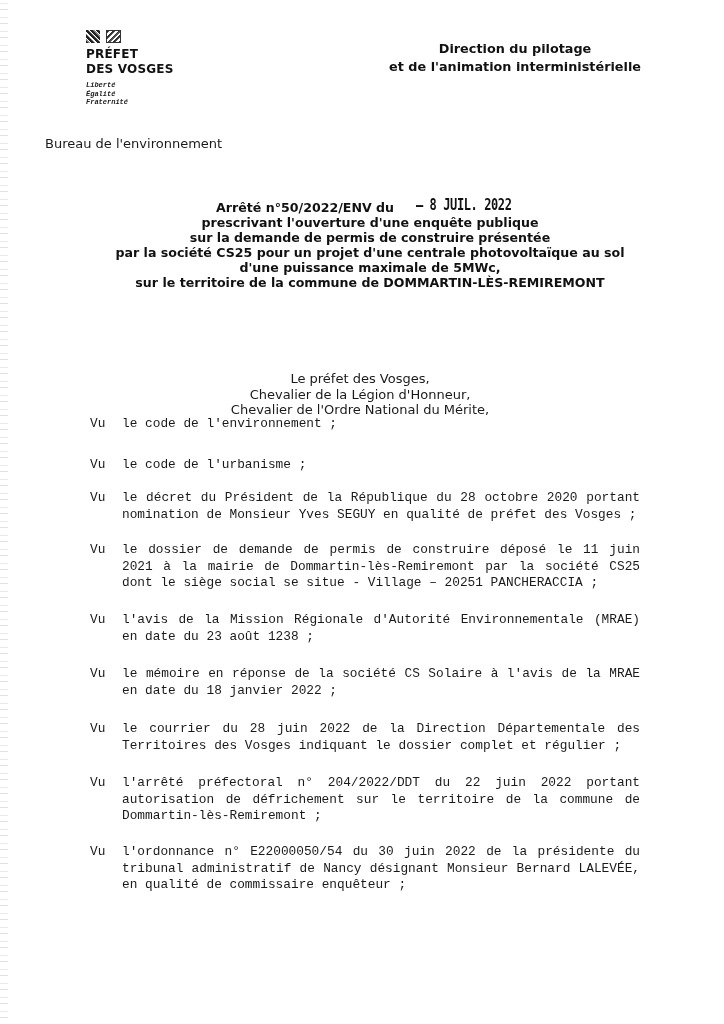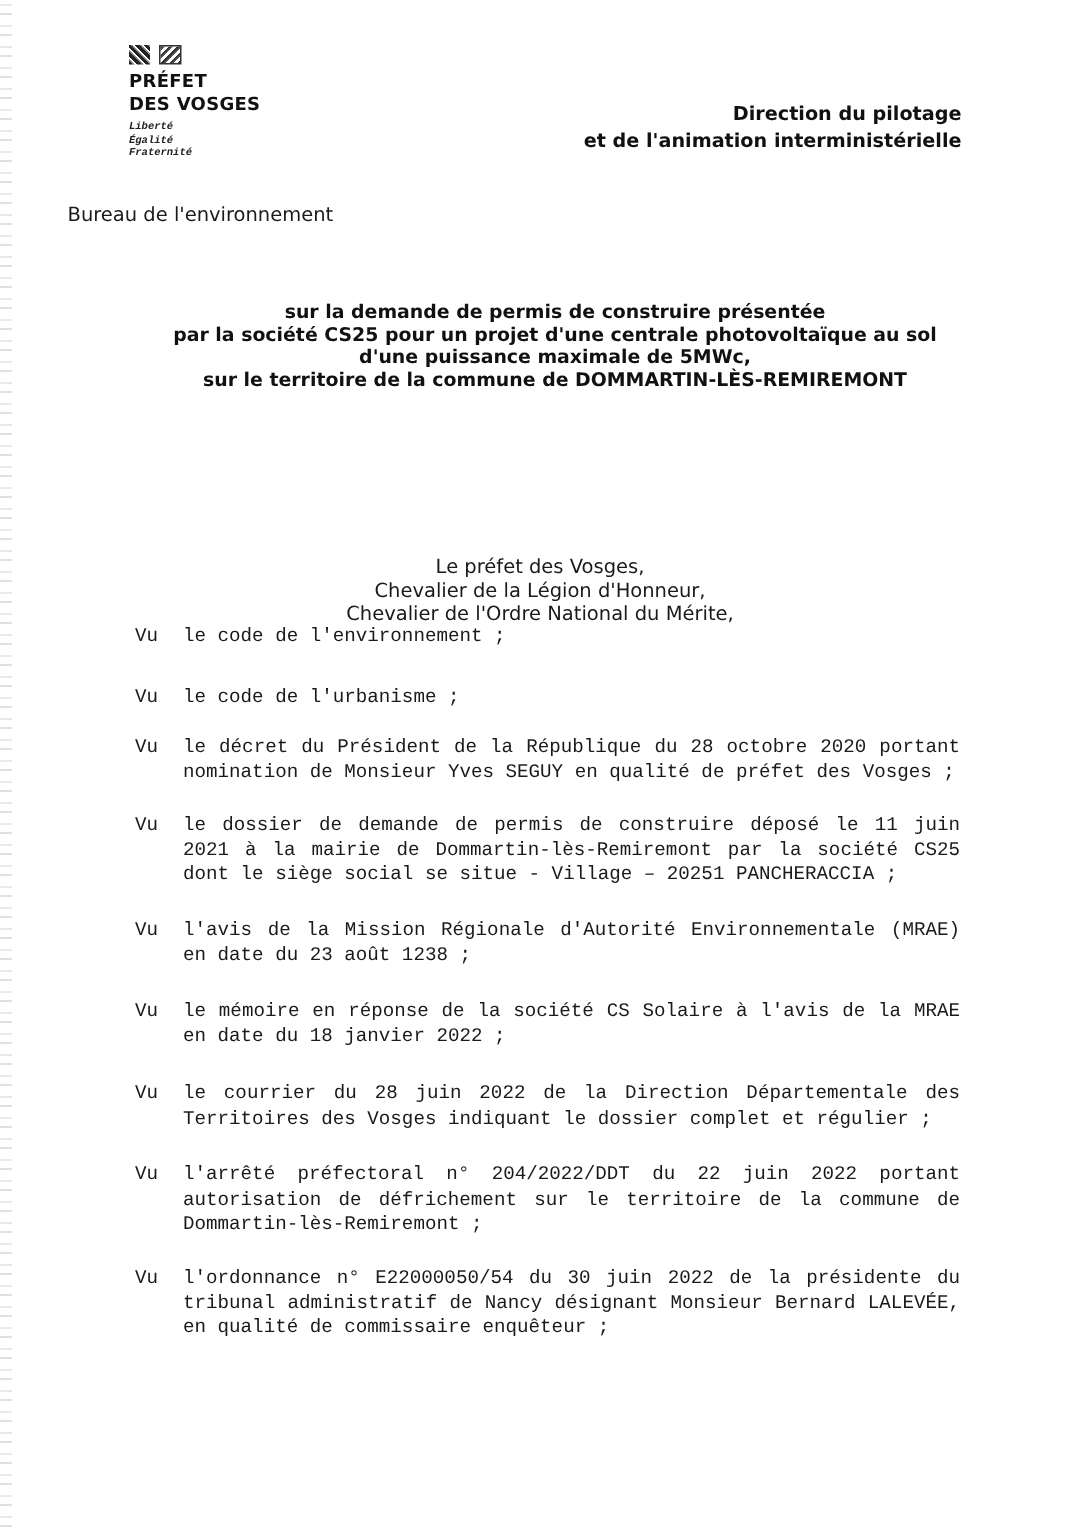--- a/index.html
+++ b/index.html
@@ -8,21 +8,21 @@
   .scan-edge { position:absolute; left:0; top:0; width:8px; height:1024px;
     background: repeating-linear-gradient(to bottom, #ffffff 0 3px, #d8d8d8 3px 4px, #ffffff 4px 9px, #c8c8c8 9px 10px, #ffffff 10px 14px); opacity:.55; }
   .logo { position:absolute; left:86px; top:30px; }
   .logo-marks { display:flex; gap:6px; height:14px; margin-bottom:3px; }
   .mark { width:14px; height:13px; background:
       repeating-linear-gradient(45deg,#222 0 2px,#888 2px 3px,#fff 3px 4px); }
   .mark.right { width:15px; background:
       repeating-linear-gradient(-45deg,#333 0 1px,#fff 1px 3px,#555 3px 4px); border:1px solid #333; box-sizing:border-box; }
   .logo-title { font-weight:bold; font-size:12px; line-height:15px; letter-spacing:0.2px; color:#111; }
   .motto { font-family:Liberation Mono, monospace; font-style:italic; font-weight:bold; font-size:7px; line-height:8.5px; margin-top:4px; color:#222; }
-  .direction { position:absolute; right:83px; top:68px; text-align:right; font-weight:bold; font-size:12.8px; line-height:18px; color:#111; }
+  .direction { position:absolute; right:83px; top:40px; text-align:center; font-weight:bold; font-size:12.8px; line-height:18px; color:#111; }
   .bureau { position:absolute; left:45px; top:136px; font-size:13px; color:#1a1a1a; }
   .title-block { position:absolute; left:80px; width:580px; top:200px; text-align:center; font-weight:bold; font-size:12.6px; line-height:15px; color:#111; }
   .stamp { font-family:"DejaVu Sans Mono","Liberation Mono",monospace; font-weight:bold; font-size:15px; letter-spacing:-0.5px; transform:scaleX(0.8); display:inline-block; margin-left:6px; position:relative; top:-2px; }
   .prefet { position:absolute; left:150px; width:420px; top:327px; text-align:center; font-size:13px; line-height:15.5px; color:#1a1a1a;margin-top:44px; }
   .vu-list { position:absolute; left:90px; top:416px; width:550px; }
   .vu { display:flex; font-size:12.8px; line-height:16.5px; color:#1a1a1a; position:absolute; left:0; width:550px;font-family:Liberation Mono, monospace; }
   .vu-label { width:32px; flex:0 0 32px; }
   .vu-text { flex:1; text-align:justify; }
 </style>
 </head>
@@ -45,20 +45,25 @@
 </div>
 
 <div class="direction">
   <div>Direction du pilotage</div>
   <div>et de l'animation interministérielle</div>
 </div>
 
 <div class="bureau">Bureau de l'environnement</div>
 
 <div class="title-block">
+  <div>
+    <span>Arrêté n°50/2022/ENV du</span>
+    <span class="stamp">– 8 JUIL. 2022</span>
+  </div>
+  <div>prescrivant l'ouverture d'une enquête publique</div>
   <div>sur la demande de permis de construire présentée</div>
   <div>par la société CS25 pour un projet d'une centrale photovoltaïque au sol</div>
   <div>d'une puissance maximale de 5MWc,</div>
   <div>sur le territoire de  la commune de DOMMARTIN-LÈS-REMIREMONT</div>
 </div>
 
 <div class="prefet">
   <div>Le préfet des Vosges,</div>
   <div>Chevalier de la Légion d'Honneur,</div>
   <div>Chevalier de l'Ordre National du Mérite,</div>

